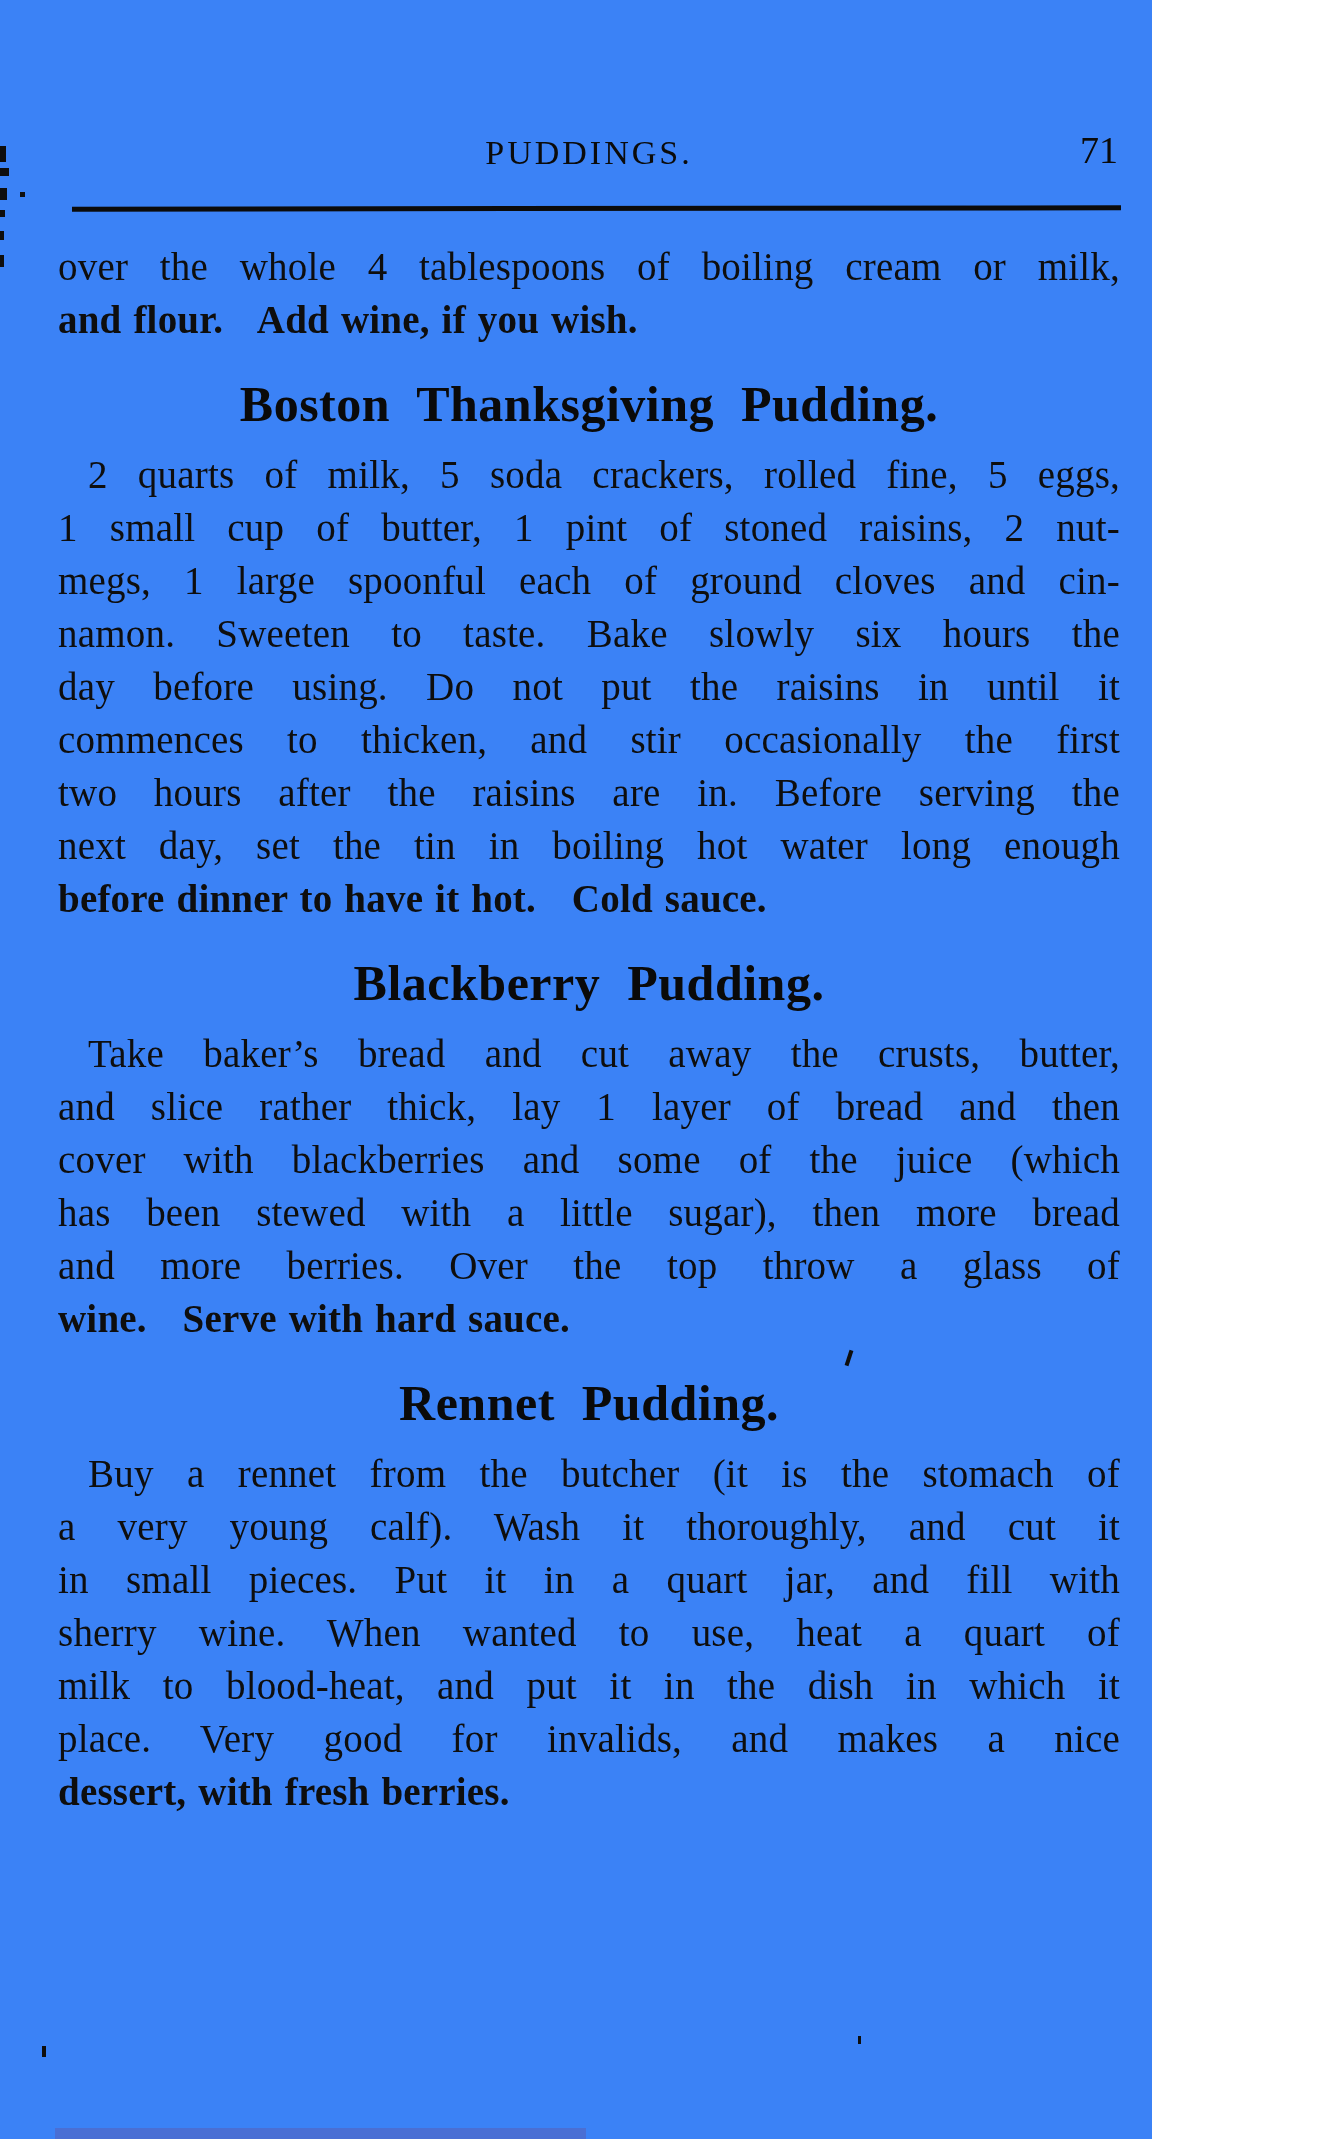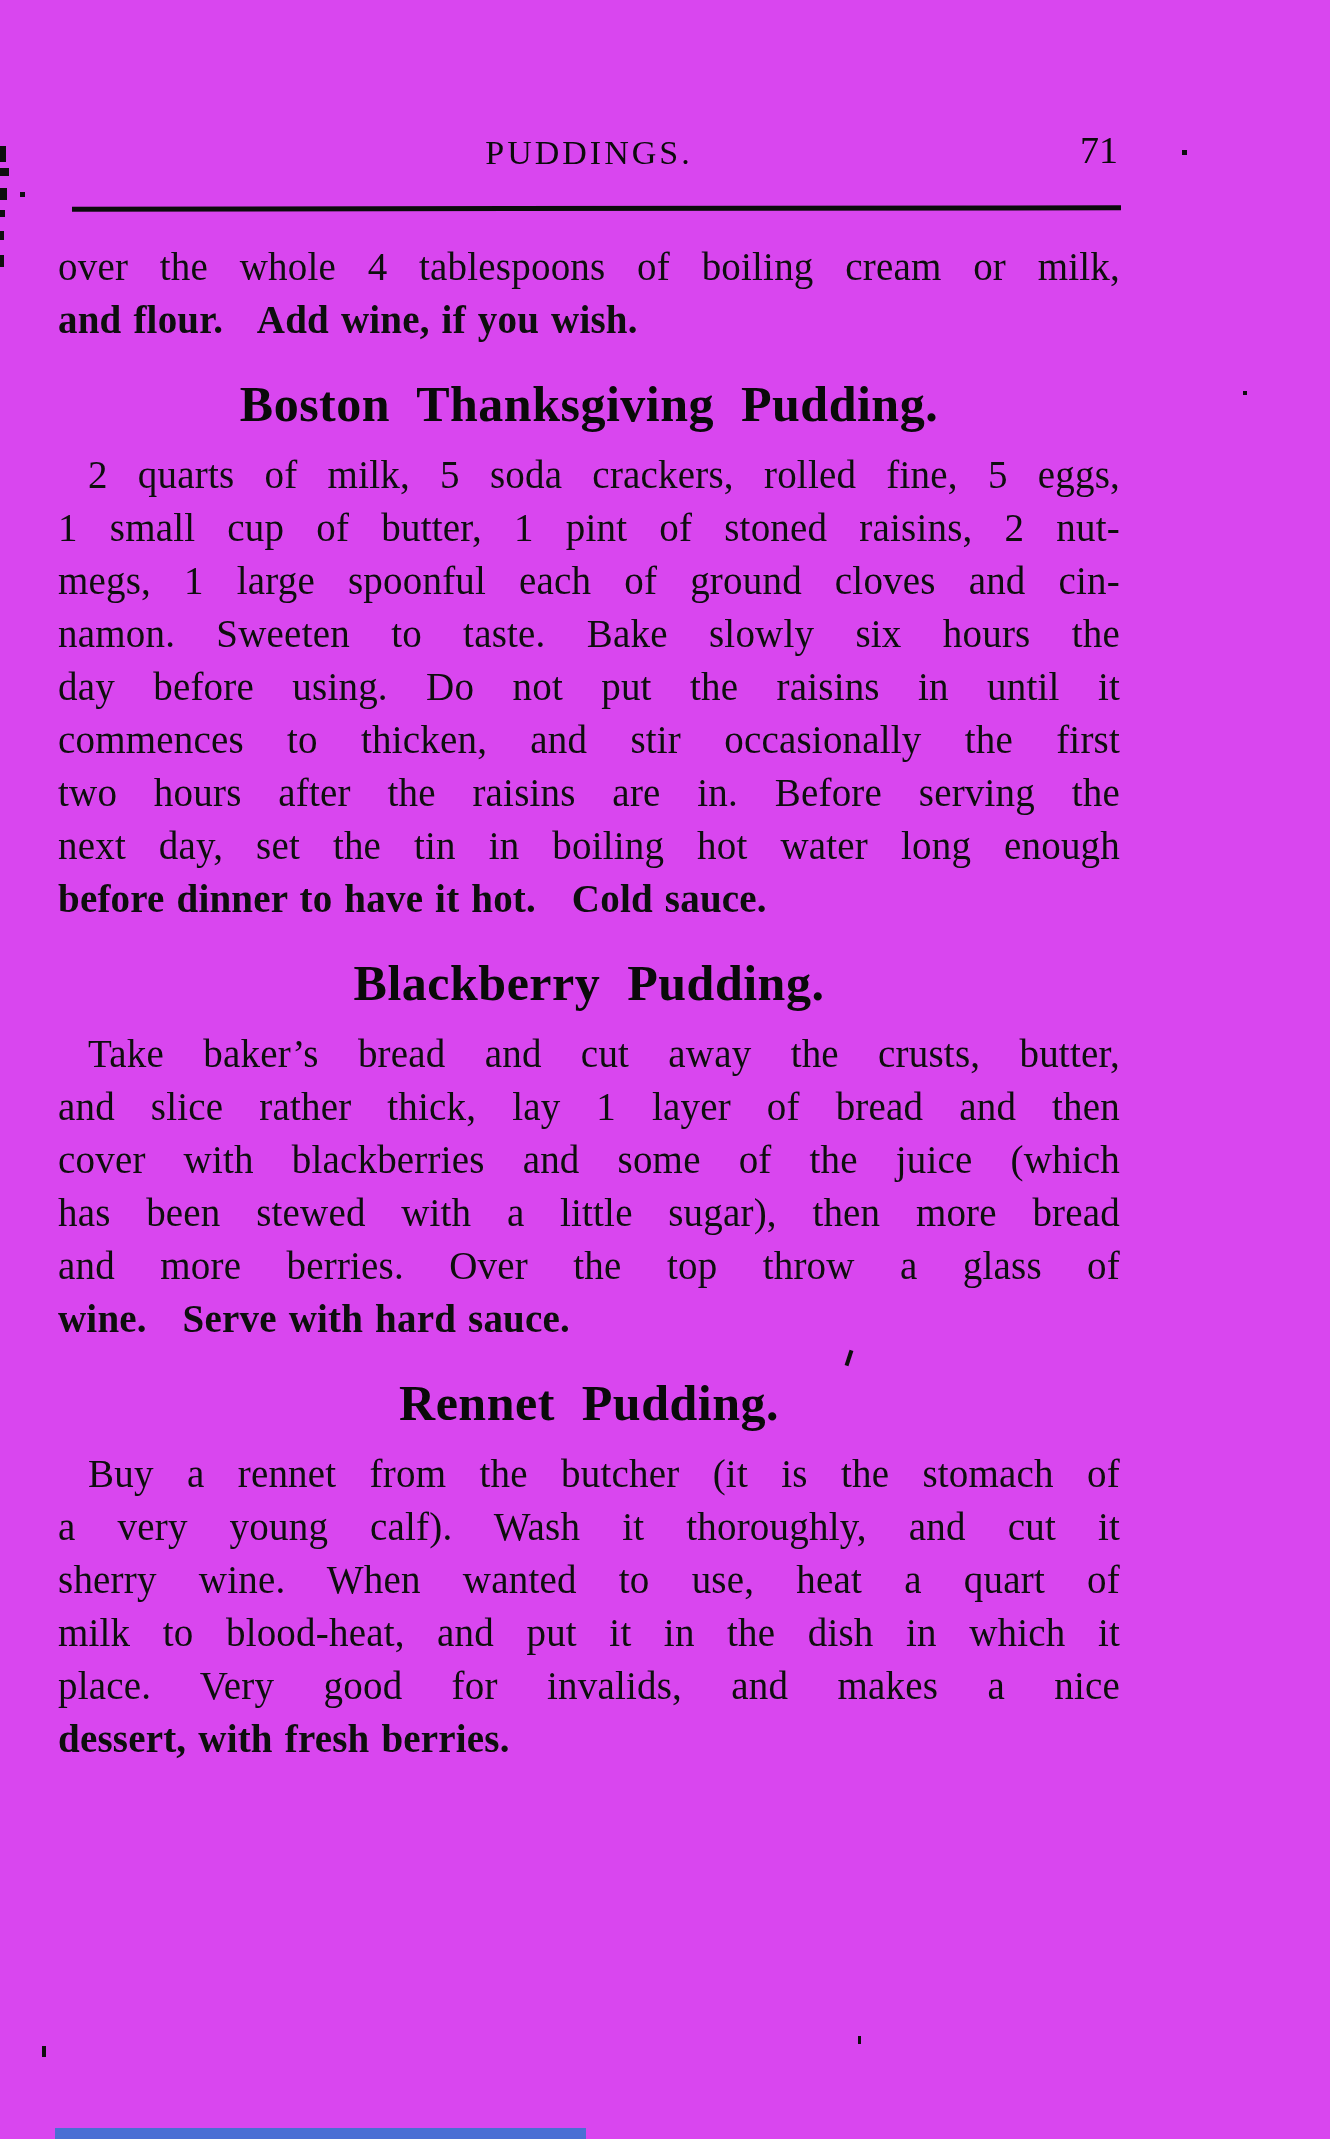--- a/index.html
+++ b/index.html
@@ -2,23 +2,23 @@
 <html><head>
 <meta charset="utf-8">
 <style>
   html, body {
     margin: 0;
     padding: 0;
     background: #ffffff;
   }
   .page {
     position: relative;
-    width: 1330px;
+    width: 1152px;
     height: 2139px;
-    background: #d946ef;
+    background: #3b82f6;
     overflow: hidden;
     font-family: "Liberation Serif", "DejaVu Serif", serif;
     color: #111111;
   }
   .header-row {
     position: absolute;
     top: 128px;
     left: 58px;
     width: 1062px;
     height: 50px;
@@ -142,20 +142,21 @@
           <div class="line">and more berries.  Over the top throw a glass of</div>
           <div class="line last">wine.   Serve with hard sauce.</div>
         </div>
   </div>
 
   <div class="section">
     <div class="heading">Rennet  Pudding.</div>
     <div class="lines">
           <div class="line indent">Buy a rennet from the butcher (it is the stomach of</div>
           <div class="line">a very young calf).  Wash it thoroughly, and cut it</div>
+          <div class="line">in small pieces.  Put it in a quart jar, and fill with</div>
           <div class="line">sherry wine.  When wanted to use, heat a quart of</div>
           <div class="line">milk to blood-heat, and put it in the dish in which it</div>
           <div class="line">place.  Very good for invalids, and makes a nice</div>
           <div class="line last">dessert, with fresh berries.</div>
         </div>
   </div>
 </div>
 
   <div class="artifact" style="left:0; top:146px; width:6px; height:16px;"></div>
   <div class="artifact" style="left:0; top:168px; width:9px; height:8px;"></div>

